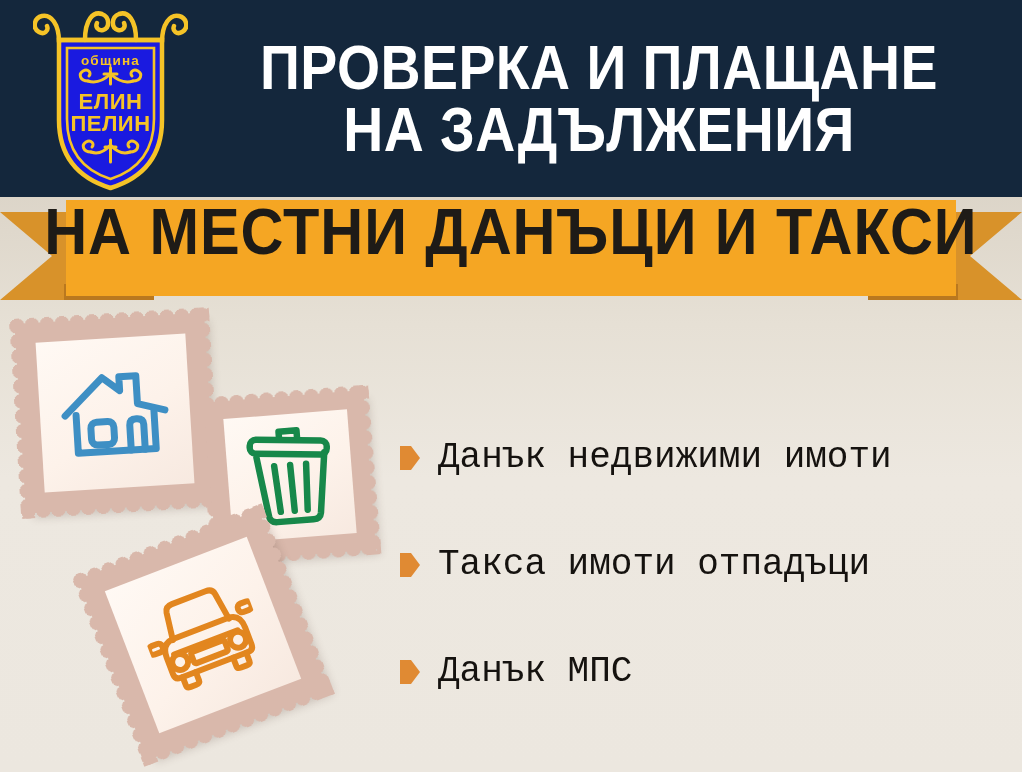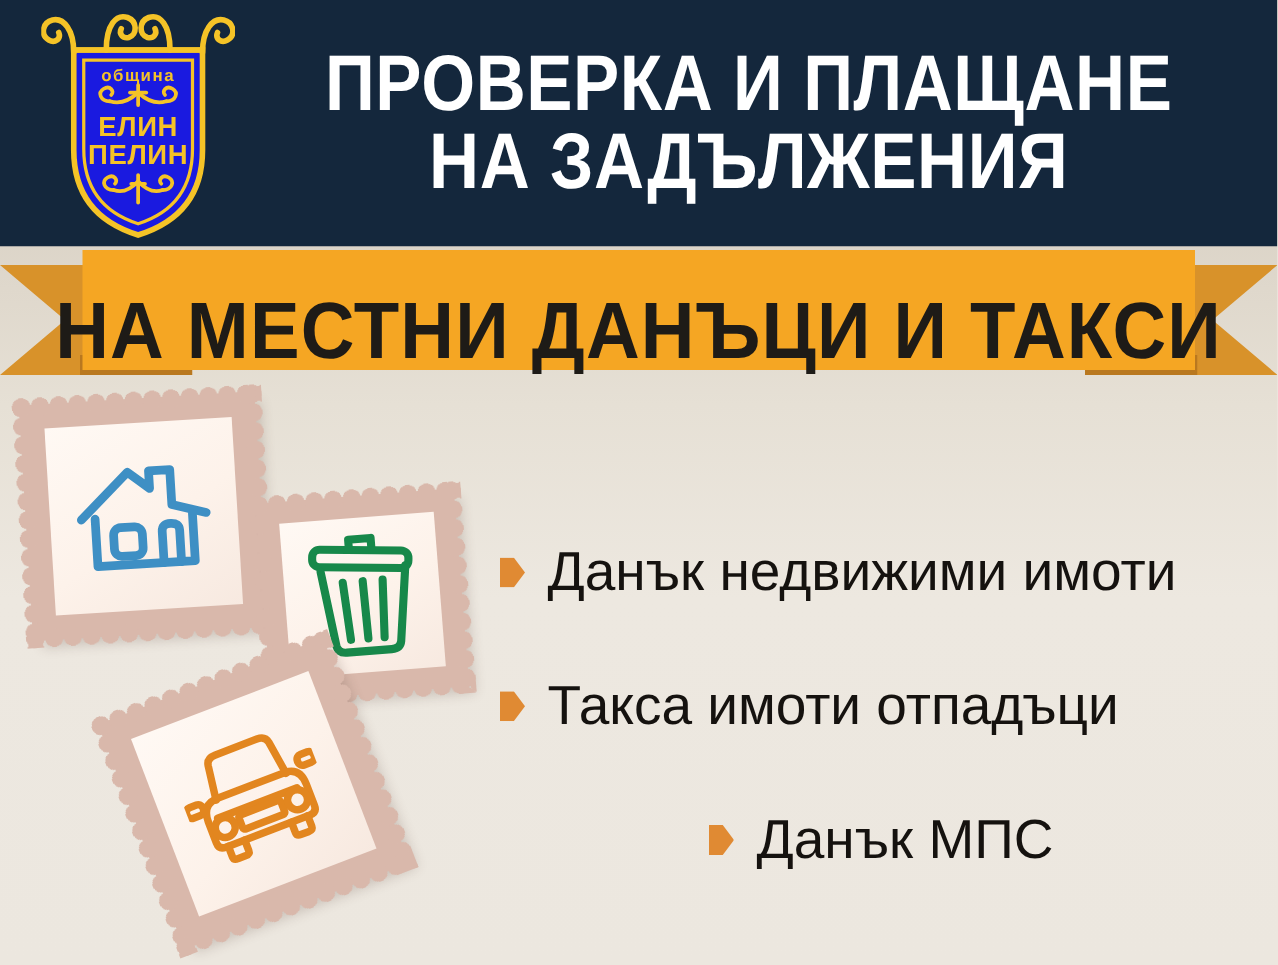--- a/index.html
+++ b/index.html
@@ -48,21 +48,21 @@
   .tail.left{left:0;clip-path:polygon(0 0,140px 0,140px 88px,0 88px,52px 44px);}
   .tail.right{right:0;clip-path:polygon(0 0,140px 0,88px 44px,140px 88px,0 88px);}
   .tail-shadow{
     position:absolute;top:84px;width:90px;height:16px;background:#B9781F;
   }
   .tail-shadow.left{left:64px;clip-path:polygon(0 0,90px 0,90px 16px,0 16px);}
   .tail-shadow.right{right:64px;clip-path:polygon(0 0,90px 0,90px 16px,0 16px);}
   .ribbon-main{
     position:absolute;left:66px;top:0;width:890px;height:96px;
     background:#F5A623;
-    display:flex;align-items:flex-end;justify-content:center;
+    display:flex;align-items:flex-start;justify-content:center;
   }
   .ribbon-text{
     color:#1E1B17;
     font-family:"Liberation Sans Narrow","Liberation Sans",sans-serif;
     font-weight:bold;font-size:64px;line-height:1;
     letter-spacing:1px;white-space:nowrap;
     transform:scaleX(0.93);
   }
 
   
@@ -97,29 +97,29 @@
   #stamp-car .stamp-inner{width:152px;height:152px;}
 
   
   .list{
     position:absolute;left:400px;top:428px;width:610px;
   }
   .list-item{
     display:flex;align-items:center;
     height:60px;margin-bottom:47px;
   }
-  .list-item:last-child{margin-bottom:0;justify-content:center;}
+  .list-item:last-child{margin-bottom:0;}
   .bullet{
     width:20px;height:24px;flex:0 0 20px;margin-right:18px;
     background:#E08A33;
     clip-path:polygon(0 0,11px 0,20px 12px,11px 24px,0 24px);
   }
   .item-text{
-    font-family:Liberation Sans, sans-serif;
-    font-size:44px;line-height:1;color:#15120F;
+    font-family:Liberation Mono, monospace;
+    font-size:36px;line-height:1;color:#15120F;
     white-space:nowrap;
   }
 </style>
 </head>
 <body>
 
 <div id="poster">
 
   <div class="header">
 

